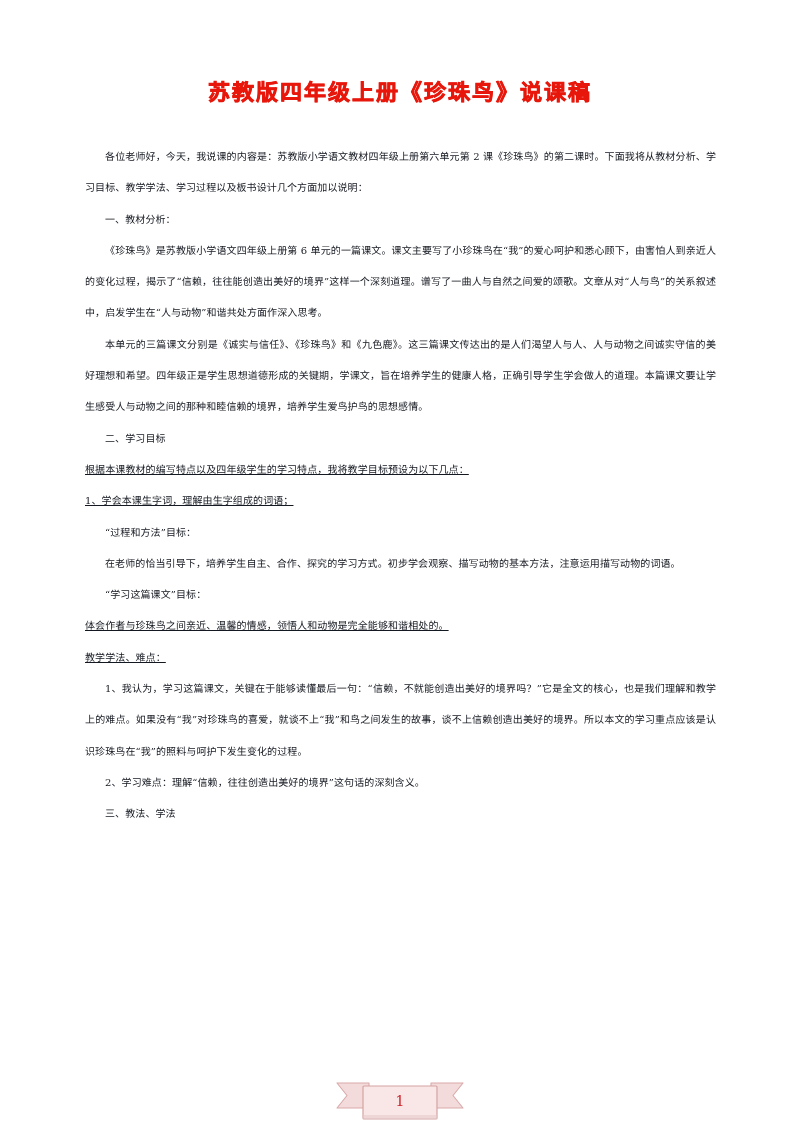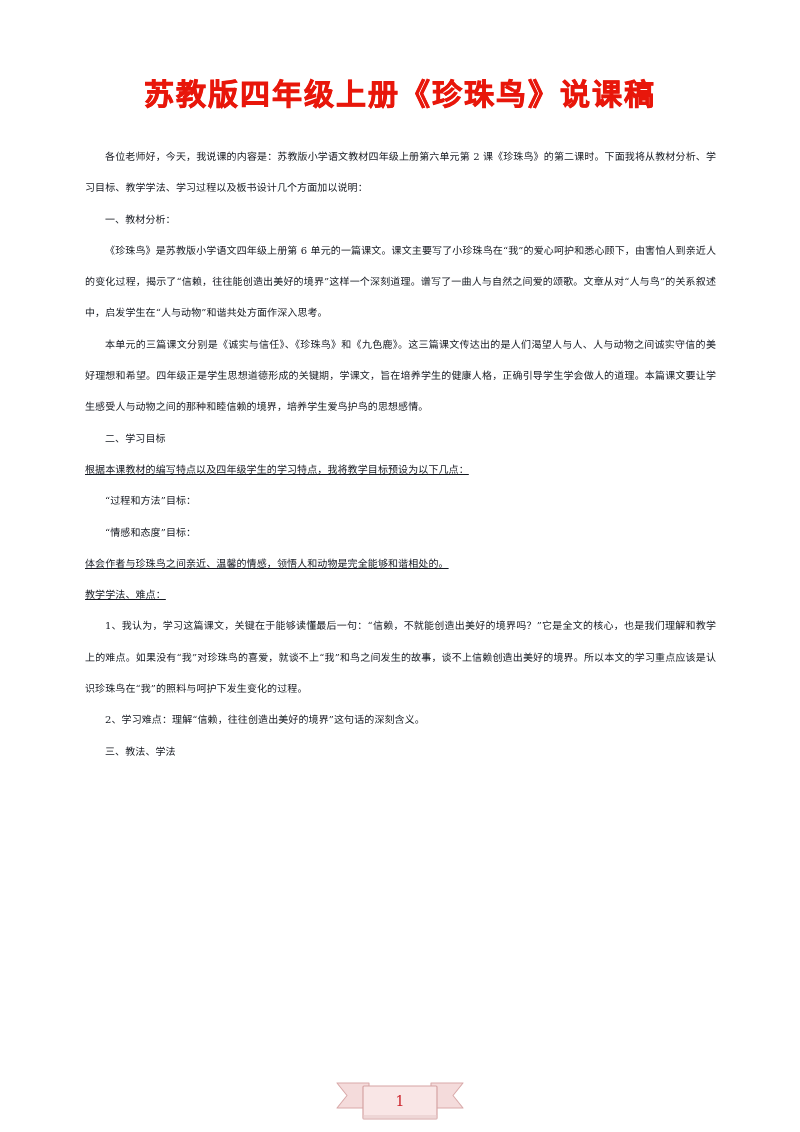--- a/index.html
+++ b/index.html
@@ -24,23 +24,23 @@
   }
 
   
   .doc-title {
     position: absolute;
     top: 76px;
     left: 85px;
     width: 630px;
     text-align: center;
     color: #e8170b;
-    font-family: Liberation Sans, sans-serif;
+    font-family: Liberation Mono, monospace;
     font-weight: 700;
-    font-size: 30px;
+    font-size: 22px;
     line-height: 38px;
     letter-spacing: 2px;
     white-space: nowrap;
     -webkit-text-stroke: 0.7px #e8170b;
   }
 
   
   .body-text {
     position: absolute;
     top: 141px;
@@ -99,22 +99,24 @@
 
   <div class="doc-title">苏教版四年级上册《珍珠鸟》说课稿</div>
 
   <div class="body-text">
       <p class="p-indent">各位老师好，今天，我说课的内容是：苏教版小学语文教材四年级上册第六单元第 2 课《珍珠鸟》的第二课时。下面我将从教材分析、学习目标、教学学法、学习过程以及板书设计几个方面加以说明：</p>
       <p class="p-indent">一、教材分析：</p>
       <p class="p-indent">《珍珠鸟》是苏教版小学语文四年级上册第 6 单元的一篇课文。课文主要写了小珍珠鸟在“我”的爱心呵护和悉心顾下，由害怕人到亲近人的变化过程，揭示了“信赖，往往能创造出美好的境界”这样一个深刻道理。谱写了一曲人与自然之间爱的颂歌。文章从对“人与鸟”的关系叙述中，启发学生在“人与动物”和谐共处方面作深入思考。</p>
       <p class="p-indent">本单元的三篇课文分别是《诚实与信任》、《珍珠鸟》和《九色鹿》。这三篇课文传达出的是人们渴望人与人、人与动物之间诚实守信的美好理想和希望。四年级正是学生思想道德形成的关键期，学课文，旨在培养学生的健康人格，正确引导学生学会做人的道理。本篇课文要让学生感受人与动物之间的那种和睦信赖的境界，培养学生爱鸟护鸟的思想感情。</p>
       <p class="p-indent">二、学习目标</p>
       <p class="p-flush">根据本课教材的编写特点以及四年级学生的学习特点，我将教学目标预设为以下几点：</p>
+      <p class="p-flush">1、学会本课生字词，理解由生字组成的词语；</p>
       <p class="p-indent">“过程和方法”目标：</p>
-      <p class="p-indent">“情感和态度”目标：</p>
+      <p class="p-indent">在老师的恰当引导下，培养学生自主、合作、探究的学习方式。初步学会观察、描写动物的基本方法，注意运用描写动物的词语。</p>
+      <p class="p-indent">“学习这篇课文”目标：</p>
       <p class="p-flush">体会作者与珍珠鸟之间亲近、温馨的情感，领悟人和动物是完全能够和谐相处的。</p>
       <p class="p-flush">教学学法、难点：</p>
       <p class="p-indent">1、我认为，学习这篇课文，关键在于能够读懂最后一句：“信赖，不就能创造出美好的境界吗？”它是全文的核心，也是我们理解和教学上的难点。如果没有“我”对珍珠鸟的喜爱，就谈不上“我”和鸟之间发生的故事，谈不上信赖创造出美好的境界。所以本文的学习重点应该是认识珍珠鸟在“我”的照料与呵护下发生变化的过程。</p>
       <p class="p-indent">2、学习难点：理解“信赖，往往创造出美好的境界”这句话的深刻含义。</p>
       <p class="p-indent">三、教法、学法</p>
     </div>
 
   <div class="footer-ribbon">
     <svg viewBox="0 0 130 44" xmlns="http://www.w3.org/2000/svg" aria-hidden="true">
 

